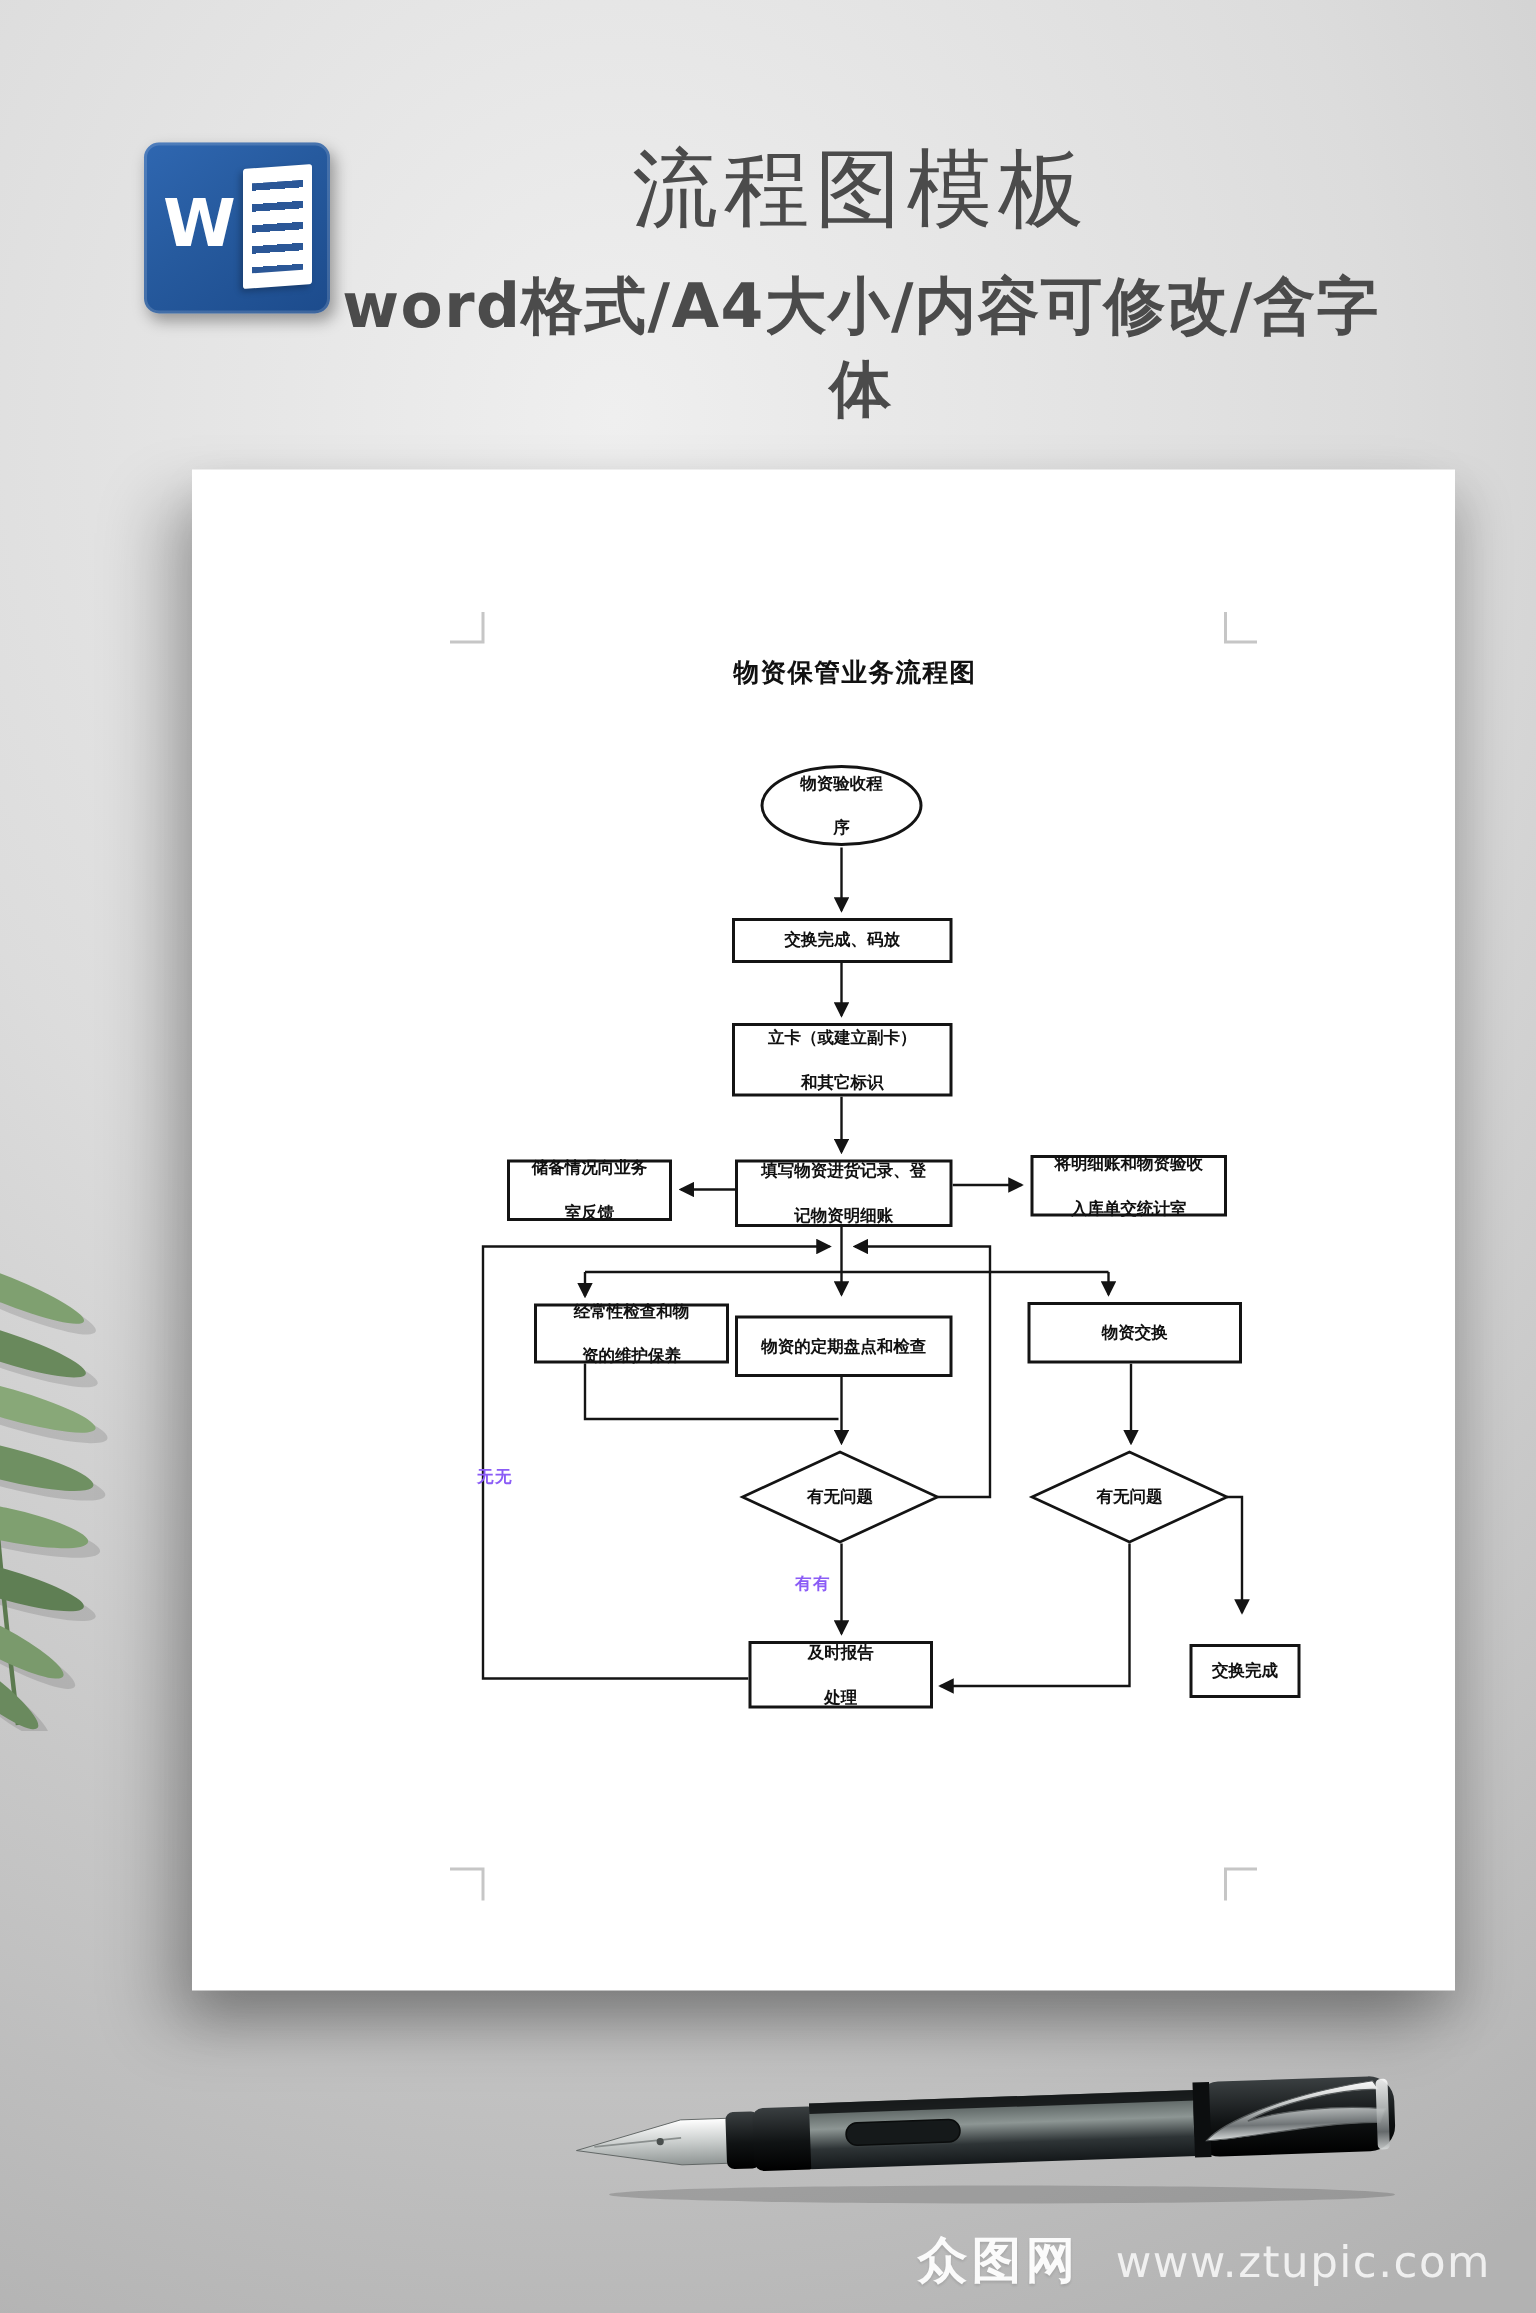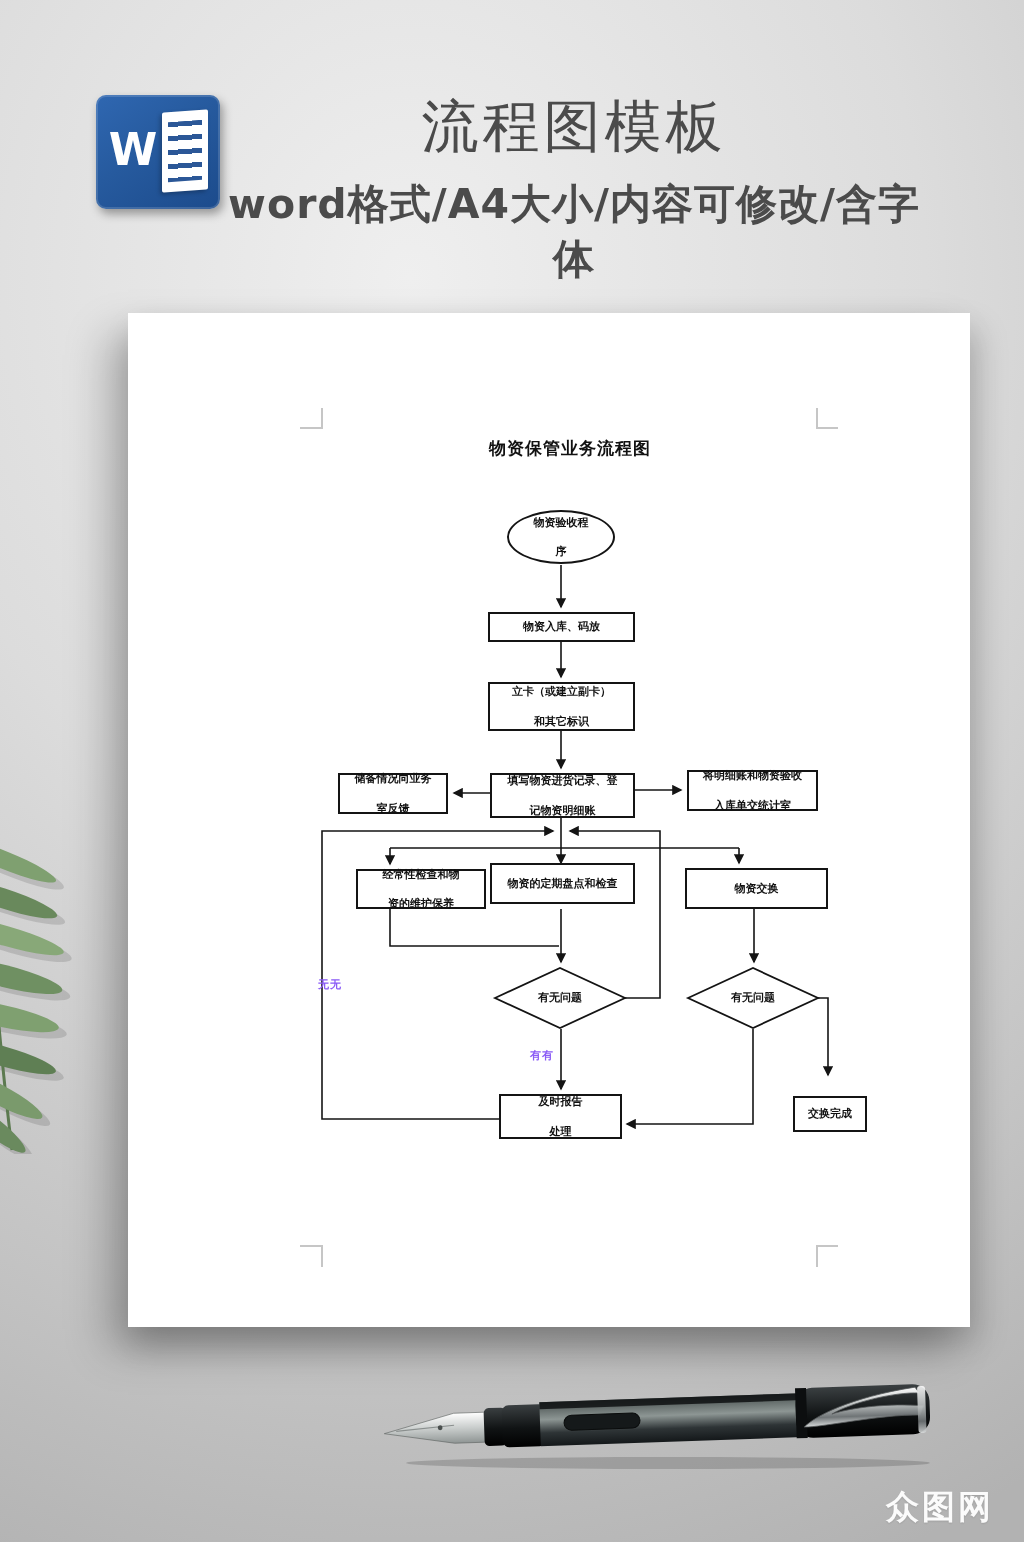--- a/index.html
+++ b/index.html
@@ -156,21 +156,21 @@
     </svg>
 
     <div class="doc-title">物资保管业务流程图</div>
 
     <div class="node ellipse" style="left:379px;top:197px;width:108px;height:54px">
       <span>物资验收程</span>
       <span>序</span>
     </div>
 
     <div class="node" style="left:360px;top:299px;width:147px;height:30px">
-      <span>物资入库、码放</span>
+      <span>交换完成、码放</span>
     </div>
 
     <div class="node" style="left:360px;top:369px;width:147px;height:49px">
       <span>立卡（或建立副卡）</span>
       <span>和其它标识</span>
     </div>
 
     <div class="node" style="left:362px;top:460px;width:145px;height:45px">
       <span>填写物资进货记录、登</span>
       <span>记物资明细账</span>
@@ -184,21 +184,21 @@
     <div class="node" style="left:559px;top:457px;width:131px;height:41px">
       <span>将明细账和物资验收</span>
       <span>入库单交统计室</span>
     </div>
 
     <div class="node" style="left:228px;top:556px;width:130px;height:40px">
       <span>经常性检查和物</span>
       <span>资的维护保养</span>
     </div>
 
-    <div class="node" style="left:362px;top:550px;width:145px;height:41px">
+    <div class="node" style="left:362px;top:564px;width:145px;height:41px">
       <span>物资的定期盘点和检查</span>
     </div>
 
     <div class="node" style="left:557px;top:555px;width:143px;height:41px">
       <span>物资交换</span>
     </div>
 
     <div class="node naked" style="left:367px;top:655px;width:130px;height:60px">
       <span>有无问题</span>
     </div>
@@ -257,15 +257,16 @@
       <rect x="186" y="50" width="76" height="15" rx="7.5" fill="#15191a" stroke="#0a0c0c"></rect>
       <rect x="418" y="31" width="134" height="50" rx="17" fill="url(#penDark)"></rect>
       <rect x="418" y="31" width="11" height="50" fill="#0c0e0f"></rect>
       <path d="M538,34 C472,42 436,60 426,70 C444,71 502,60 542,62 L546,53 C512,49 474,52 454,58 C474,47 518,38 542,40 Z" fill="url(#chrome)" stroke="#55595a" stroke-width="0.8"></path>
       <rect x="540" y="33" width="8" height="47" rx="3" fill="url(#chrome)" opacity="0.9"></rect>
     </g>
   </svg>
 
   <div class="watermark">
     <span class="wm-logo">众图网</span>
+    <span class="wm-url">www.ztupic.com</span>
   </div>
 
 </div>
 
 </body></html>

